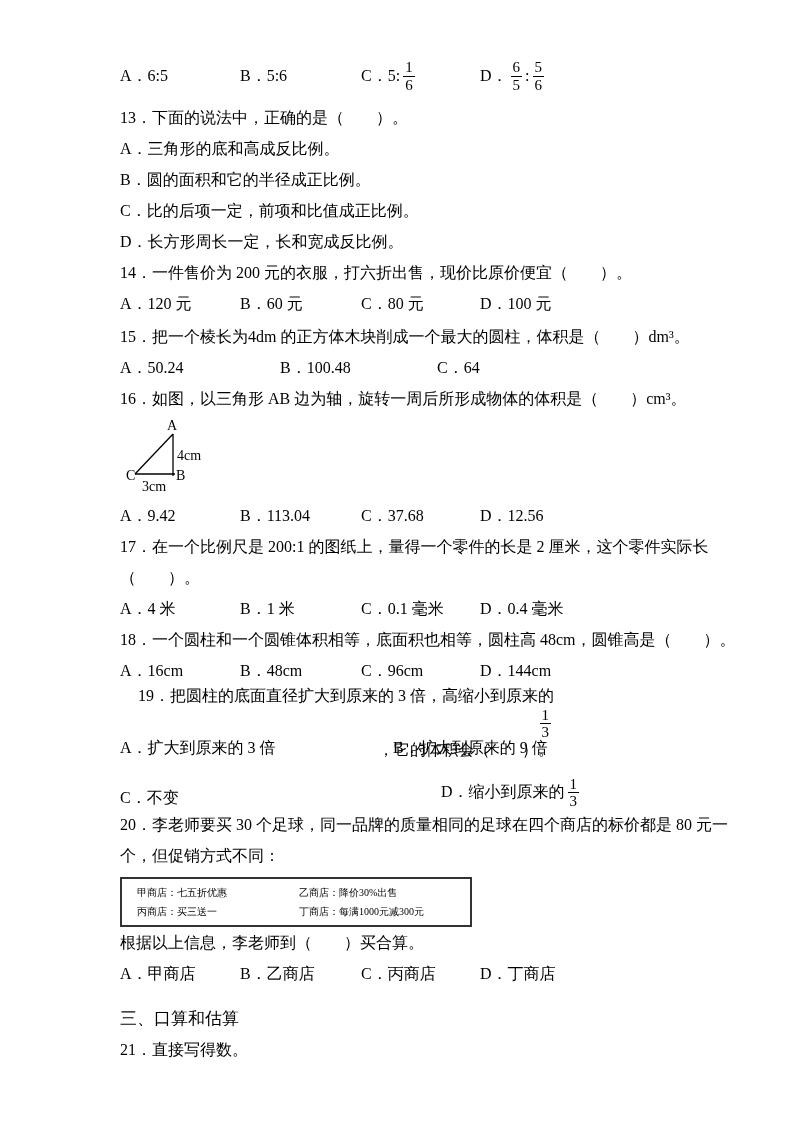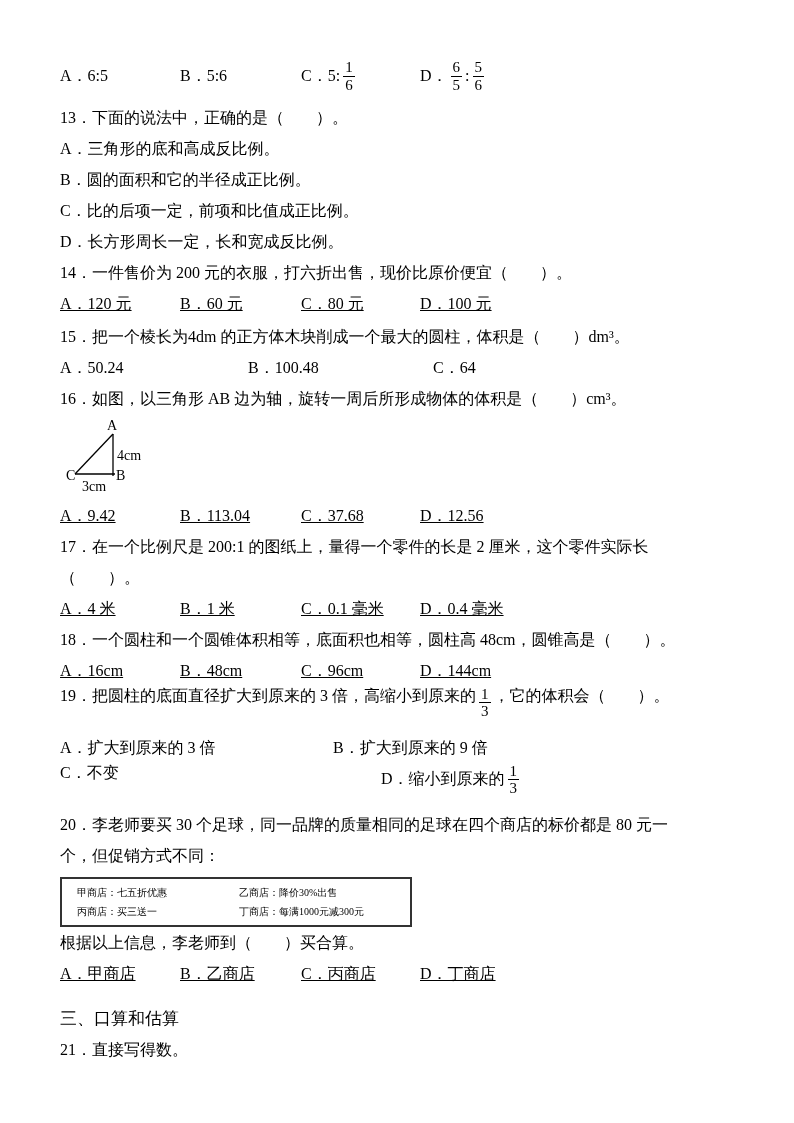--- a/index.html
+++ b/index.html
@@ -3,29 +3,29 @@
 <meta charset="utf-8">
 <style>
   * { margin:0; padding:0; box-sizing:border-box; }
   html,body { width:794px; height:1123px; background:#ffffff; }
   body {
     color:#000;
     font-family:"Liberation Serif","DejaVu Serif",serif;
     font-size:16px;
     overflow:hidden;
   }
-  .page { width:664px; height:1123px; padding:50px 110px 0 60px; }
+  .page { width:664px; height:1123px; padding:50px 110px 0 120px; }
   .line { line-height:31px; white-space:pre; }
   
-  .opts4 { display:grid; grid-template-columns:120px 121px 119px 1fr;text-decoration:underline; }
-  .opts3 { display:grid; grid-template-columns:160px 157px 1fr;gap:28px; }
+  .opts4 { display:grid; grid-template-columns:120px 121px 119px 1fr; }
+  .opts3 { display:grid; grid-template-columns:160px 157px 1fr; }
   .opts2 { display:grid; grid-template-columns:273px 1fr; }
   .optcell { display:flex; align-items:center; white-space:pre; }
   
-  .fracline { display:flex; align-items:flex-start; height:46px; white-space:pre; }
+  .fracline { display:flex; align-items:flex-end; height:46px; white-space:pre;flex-direction:column; }
   .row12 { height:52px; align-items:center; display:grid; grid-template-columns:120px 121px 119px 1fr; }
   .frac { display:inline-flex; flex-direction:column; align-items:center;
           font-size:15px; line-height:1.08; margin:0 3px; }
   .frac .num { padding:0 2px; }
   .frac .den { border-top:1px solid #000; padding:0 2px; }
   
   .figure-wrap { height:82px; margin-top:4px; padding-left:6px; }
   .figure-wrap svg { display:block; }
   .fig-label { font-size:14px; font-family:"Liberation Serif","DejaVu Serif",serif; }
   

